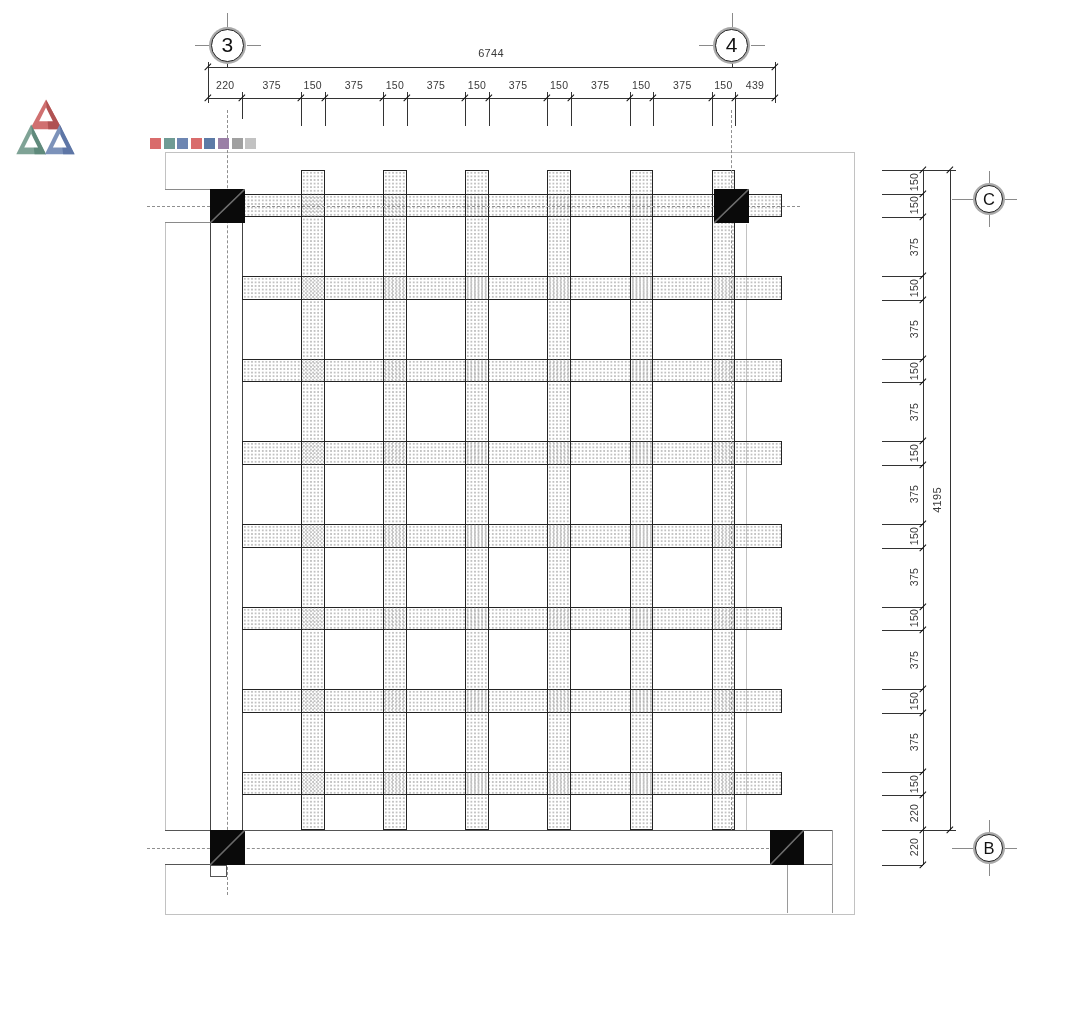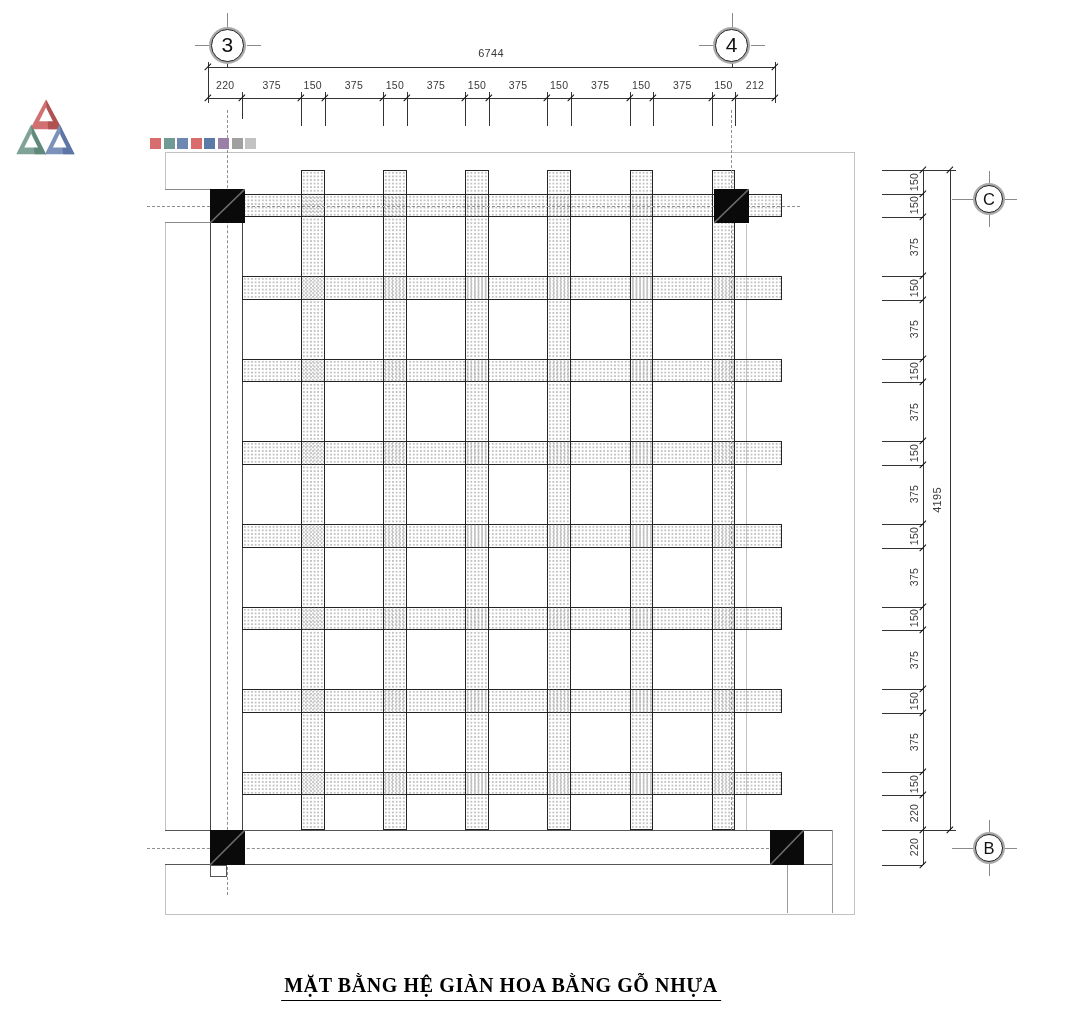--- a/index.html
+++ b/index.html
@@ -143,21 +143,21 @@
       <div class="vline" style="left: 629.535px; top: 92px; height: 34px; z-index: 7;"></div>
       <div class="dim-label" style="left: 641.266px; top: 85px;">150</div>
       <div class="slash" style="left: 629.535px; top: 97.5px;"></div>
       <div class="vline" style="left: 652.997px; top: 92px; height: 34px; z-index: 7;"></div>
       <div class="dim-label" style="left: 682.325px; top: 85px;">375</div>
       <div class="slash" style="left: 652.997px; top: 97.5px;"></div>
       <div class="vline" style="left: 711.652px; top: 92px; height: 34px; z-index: 7;"></div>
       <div class="dim-label" style="left: 723.383px; top: 85px;">150</div>
       <div class="slash" style="left: 711.652px; top: 97.5px;"></div>
       <div class="vline" style="left: 735.114px; top: 92px; height: 34px; z-index: 7;"></div>
-      <div class="dim-label" style="left: 755.057px; top: 85px;">212</div>
+      <div class="dim-label" style="left: 755.057px; top: 85px;">439</div>
       <div class="slash" style="left: 735.114px; top: 97.5px;"></div>
       <div class="slash" style="left: 775px; top: 97.5px;"></div>
       <div class="vline" style="left: 227.3px; top: 61.5px; height: 6px; z-index: 7;"></div>
       <div class="vline" style="left: 731.5px; top: 61.5px; height: 6px; z-index: 7;"></div>
       <div class="vline" style="left: 923px; top: 170px; height: 694.613px; z-index: 7;"></div>
       <div class="vline" style="left: 950px; top: 170px; height: 660px; z-index: 7;"></div>
       <div class="hline" style="left: 882px; top: 170px; width: 74px; z-index: 7;"></div>
       <div class="slash" style="left: 950px; top: 170px;"></div>
       <div class="hline" style="left: 882px; top: 830px; width: 74px; z-index: 7;"></div>
       <div class="slash" style="left: 950px; top: 830px;"></div>
@@ -225,14 +225,13 @@
       <div class="btick" style="left: 989px; top: 171px; width: 1px; height: 13px;"></div>
       <div class="btick" style="left: 989px; top: 214px; width: 1px; height: 13px;"></div>
       <div class="btick" style="left: 1004px; top: 199px; width: 13px; height: 1px;"></div>
       <div class="btick" style="left: 952px; top: 199px; width: 22px; height: 1px;"></div>
       <div class="btick" style="left: 989px; top: 820px; width: 1px; height: 13px;"></div>
       <div class="btick" style="left: 989px; top: 863px; width: 1px; height: 13px;"></div>
       <div class="btick" style="left: 1004px; top: 848px; width: 13px; height: 1px;"></div>
       <div class="btick" style="left: 952px; top: 848px; width: 22px; height: 1px;"></div>
     </div>
 
-  <div id="drawing-title">MẶT BẰNG HỆ GIÀN HOA BẰNG GỖ NHỰA</div>
 </div>
 
 </body></html>

